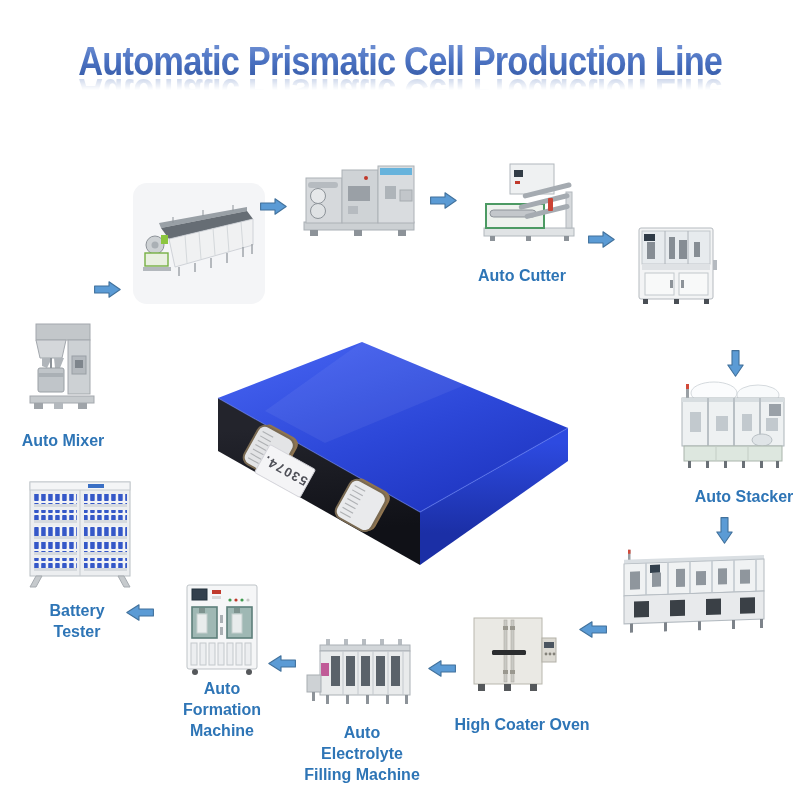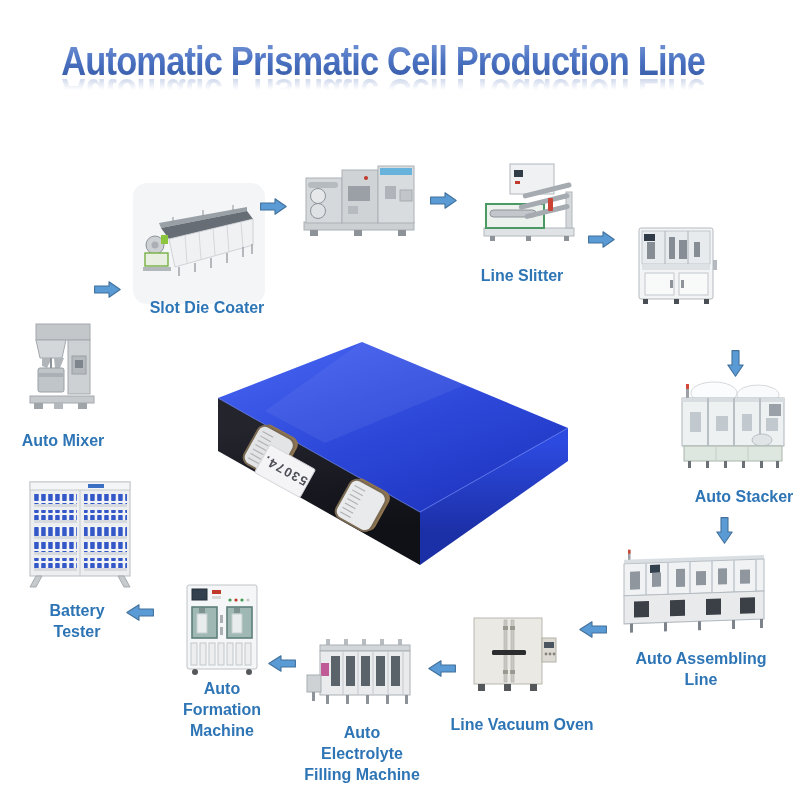--- a/index.html
+++ b/index.html
@@ -1,19 +1,19 @@
 <!DOCTYPE html>
 <html><head>
 <meta charset="utf-8">
 <style>
   html,body{margin:0;padding:0;background:#fff;}
   .stage{position:relative;width:800px;height:800px;background:#ffffff;overflow:hidden;
          font-family:"Liberation Sans",sans-serif;}
   
-  .title-wrap{position:absolute;top:38px;left:0;width:800px;}
+  .title-wrap{position:absolute;top:38px;left:0;width:800px;text-align:center;}
   .title{display:inline-block;white-space:nowrap;font-weight:bold;font-size:41px;letter-spacing:-1px;
          transform:scaleX(0.84);transform-origin:center top;
          background:linear-gradient(180deg,#7d9bd9 0%,#4b72c2 48%,#30549f 100%);
          -webkit-background-clip:text;background-clip:text;
          -webkit-text-fill-color:transparent;color:#3b63b0;
          -webkit-box-reflect:below -16px linear-gradient(rgba(0,0,0,0) 55%,rgba(0,0,0,0.45) 100%);}
   
   .m{position:absolute;}
   .m svg{display:block;width:100%;height:100%;}
   .card{background:#f4f5f7;border-radius:14px;}
@@ -78,21 +78,20 @@
           <line x1="70" y1="33" x2="70" y2="27"></line>
           <line x1="100" y1="28" x2="100" y2="22"></line>
         </g>
       <circle cx="22" cy="62" r="9" fill="#cdd1d4" stroke="#8d9399"></circle>
       <circle cx="22" cy="62" r="3.5" fill="#aab0b5"></circle>
       <rect x="28" y="52" width="7" height="9" fill="#8cc63f"></rect>
       <rect x="12" y="70" width="23" height="13" fill="#e9f0e1" stroke="#76b043" stroke-width="1.4"></rect>
       <rect x="10" y="84" width="28" height="4" fill="#b3b8bd"></rect>
     </svg>
   </div>
-  <div class="lbl" style="left:117px;top:297px;width:180px">Slot Die Coater</div>
 
   <div class="m" style="left:296px;top:156px;width:126px;height:86px">
     <svg viewBox="0 0 126 86">
       <rect x="8" y="66" width="110" height="8" fill="#ccd0d3" stroke="#aab0b5"></rect>
       <rect x="10" y="22" width="36" height="45" fill="#d6d9dc" stroke="#acb1b6"></rect>
       <rect x="12" y="26" width="30" height="6" rx="3" fill="#b6bbc0"></rect>
       <circle cx="22" cy="40" r="7.5" fill="#e6e8ea" stroke="#8d9399"></circle>
       <circle cx="22" cy="55" r="7.5" fill="#dfe2e4" stroke="#8d9399"></circle>
       <rect x="46" y="14" width="36" height="53" fill="#cfd3d6" stroke="#acb1b6"></rect>
       <rect x="52" y="30" width="22" height="15" fill="#9aa0a6"></rect>
@@ -121,21 +120,21 @@
       <rect x="36" y="12" width="9" height="7" fill="#323c46"></rect>
       <rect x="37" y="23" width="5" height="3" fill="#c0392b"></rect>
       <g fill="#a5abb1">
         <rect x="44" y="30" width="50" height="5" rx="2.5" transform="rotate(-14 69 32)"></rect>
         <rect x="40" y="41" width="52" height="5" rx="2.5" transform="rotate(-14 66 43)"></rect>
         <rect x="46" y="51" width="46" height="5" rx="2.5" transform="rotate(-14 69 53)"></rect>
       </g>
       <rect x="70" y="40" width="5" height="13" rx="1" fill="#cb4335"></rect>
     </svg>
   </div>
-  <div class="lbl" style="left:452px;top:265px;width:140px">Line Slitter</div>
+  <div class="lbl" style="left:452px;top:265px;width:140px">Auto Cutter</div>
 
   <div class="m" style="left:634px;top:224px;width:86px;height:84px">
     <svg viewBox="0 0 86 84">
       <rect x="5" y="4" width="74" height="71" rx="2" fill="#f3f4f5" stroke="#b5babf"></rect>
       <rect x="8" y="7" width="68" height="33" fill="#e7ebee" stroke="#c2c7cc"></rect>
       <line x1="31" y1="7" x2="31" y2="40" stroke="#aeb4ba"></line>
       <line x1="54" y1="7" x2="54" y2="40" stroke="#aeb4ba"></line>
       <g fill="#868d94">
         <rect x="13" y="18" width="8" height="17"></rect>
           <rect x="35" y="13" width="6" height="22"></rect>
@@ -225,22 +224,20 @@
         <g fill="#7d838a">
           <rect x="10" y="80" width="3" height="9"></rect>
             <rect x="44" y="80" width="3" height="9"></rect>
             <rect x="78" y="80" width="3" height="9"></rect>
           <rect x="112" y="80" width="3" height="9"></rect>
             <rect x="140" y="80" width="3" height="9"></rect>
         </g>
       </g>
     </svg>
   </div>
-  <div class="lbl" style="left:621px;top:648px;width:160px">Auto Assembling
-Line</div>
 
   <div class="m" style="left:468px;top:612px;width:92px;height:86px">
     <svg viewBox="0 0 92 86">
       <rect x="6" y="6" width="68" height="66" fill="#eae9e4" stroke="#b9b7ae"></rect>
       <rect x="36" y="8" width="3" height="62" fill="#c9c9c4" stroke="#aeaca4" stroke-width="0.6"></rect>
       <rect x="43" y="8" width="3" height="62" fill="#c9c9c4" stroke="#aeaca4" stroke-width="0.6"></rect>
       <rect x="24" y="38" width="34" height="5" rx="1.5" fill="#2b2d2f"></rect>
       <g fill="#9a988f">
         <rect x="35" y="14" width="5" height="4"></rect>
           <rect x="42" y="14" width="5" height="4"></rect>
@@ -250,21 +247,21 @@
       <rect x="74" y="26" width="14" height="24" fill="#dcdad3" stroke="#b3b1a8"></rect>
       <rect x="76" y="30" width="10" height="6" fill="#4b5560"></rect>
       <circle cx="78" cy="42" r="1.4" fill="#84827a"></circle>
         <circle cx="82" cy="42" r="1.4" fill="#84827a"></circle>
         <circle cx="86" cy="42" r="1.4" fill="#84827a"></circle>
       <rect x="10" y="72" width="7" height="7" fill="#55585b"></rect>
         <rect x="36" y="72" width="7" height="7" fill="#55585b"></rect>
         <rect x="62" y="72" width="7" height="7" fill="#55585b"></rect>
     </svg>
   </div>
-  <div class="lbl" style="left:432px;top:714px;width:180px">Line Vacuum Oven</div>
+  <div class="lbl" style="left:432px;top:714px;width:180px">High Coater Oven</div>
 
   <div class="m" style="left:306px;top:633px;width:112px;height:92px">
     <svg viewBox="0 0 112 92">
       <g fill="#b7bcc1">
         <rect x="20" y="6" width="4" height="6"></rect>
           <rect x="38" y="6" width="4" height="6"></rect>
           <rect x="56" y="6" width="4" height="6"></rect>
         <rect x="74" y="6" width="4" height="6"></rect>
           <rect x="92" y="6" width="4" height="6"></rect>
       </g>

